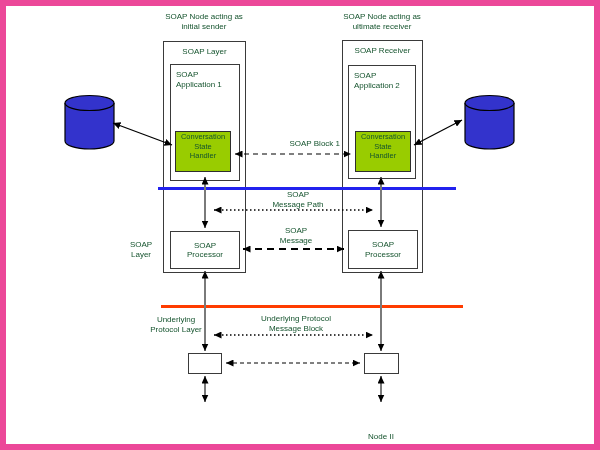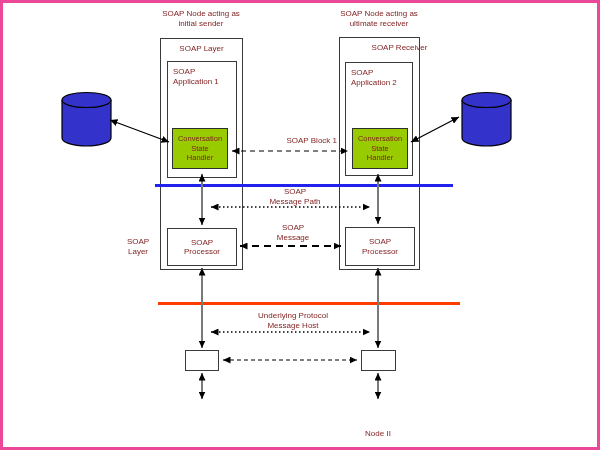--- a/index.html
+++ b/index.html
@@ -1,24 +1,24 @@
 <!DOCTYPE html>
 <html style="--handler-green: #99cc00; --cylinder-blue: #3333cc; --soap-layer-line: #2222ee; --underlying-layer-line: #ff3c00;"><head>
 <meta charset="utf-8">
 <style>
   html,body{margin:0;padding:0;background:#fff;}
   #stage{
     position:relative;width:600px;height:450px;background:#fff;
-    border:3px solid #ec4899;box-sizing:border-box;overflow:hidden;
-    font-family:"Liberation Sans", sans-serif;color:#7f1d1d;
+    border:6px solid #ec4899;box-sizing:border-box;overflow:hidden;
+    font-family:"Liberation Sans", sans-serif;color:#14532d;
   }
   .lbl{position:absolute;font-size:8px;line-height:9.5px;white-space:pre-line;z-index:3;}
   .ctr{text-align:center;}
   .box{position:absolute;border:1px solid #3a3a3a;background:#fff;box-sizing:border-box;z-index:1;}
-  .green{background:var(--handler-green);border:1px solid #2e2e2e;display:flex;align-items:center;justify-content:center;z-index:2;}
+  .green{background:var(--handler-green);border:1px solid #2e2e2e;display:flex;align-items:flex-start;justify-content:center;z-index:2;}
   .green .lbl{position:static;font-size:7.5px;line-height:9.5px;}
   .flexc{display:flex;align-items:center;justify-content:center;}
   .flexc .lbl{position:static;}
   svg#wires{position:absolute;left:0;top:0;z-index:2;pointer-events:none;}
   .wire{stroke:#000;fill:none;}
   .grayshaft{stroke:#7a7a7a;stroke-width:2;fill:none;}
   .soapline{stroke:var(--soap-layer-line);stroke-width:3;}
   .underline{stroke:var(--underlying-layer-line);stroke-width:3;}
   .cylbody{fill:var(--cylinder-blue);stroke:#000;stroke-width:1.2;}
 </style>
@@ -41,21 +41,21 @@
     <div class="lbl ctr">Conversation
 State
 Handler</div>
   </div>
   <div class="box flexc" style="left:164px;top:225px;width:70px;height:38px;">
     <div class="lbl ctr">SOAP
 Processor</div>
   </div>
 
   <div class="box" style="left:336px;top:34px;width:81px;height:233px;"></div>
-  <div class="lbl ctr" style="left:336px;top:40px;width:81px;padding-left:20px;">SOAP Receiver</div>
+  <div class="lbl ctr" style="left:336px;top:40px;width:81px;">SOAP Receiver</div>
   <div class="box" style="left:342px;top:59px;width:68px;height:114px;"></div>
   <div class="lbl" style="left:348px;top:65px;width:60px;">SOAP
 Application 2</div>
   <div class="box green" style="left:349px;top:125px;width:56px;height:41px;">
     <div class="lbl ctr">Conversation
 State
 Handler</div>
   </div>
   <div class="box flexc" style="left:342px;top:224px;width:70px;height:39px;">
     <div class="lbl ctr">SOAP
@@ -64,23 +64,25 @@
 
   <div class="box" style="left:182px;top:347px;width:34px;height:21px;"></div>
   <div class="box" style="left:358px;top:347px;width:35px;height:21px;"></div>
 
   <div class="lbl ctr" style="left:244px;top:133px;width:90px;text-align:right;">SOAP Block 1</div>
   <div class="lbl ctr" style="left:247px;top:184px;width:90px;">SOAP
 Message Path</div>
   <div class="lbl ctr" style="left:245px;top:220px;width:90px;">SOAP
 Message</div>
   <div class="lbl ctr" style="left:235px;top:308px;width:110px;">Underlying Protocol
-Message Host</div>
+Message Block</div>
   <div class="lbl ctr" style="left:105px;top:234px;width:60px;">SOAP
 Layer</div>
+  <div class="lbl ctr" style="left:123px;top:309px;width:94px;">Underlying
+Protocol Layer</div>
   <div class="lbl ctr" style="left:154px;top:426px;width:60px;margin-top:33px;">Host I</div>
   <div class="lbl ctr" style="left:345px;top:426px;width:60px;">Node II</div>
 
   <svg id="wires" width="600" height="450" viewBox="0 0 600 450">
     <defs>
       <marker id="arr" markerUnits="userSpaceOnUse" markerWidth="8" markerHeight="7" refX="7.5" refY="3.5" orient="auto-start-reverse">
         <path d="M0,0 L7.5,3.5 L0,7 z" fill="#000"></path>
       </marker>
     </defs>
 

